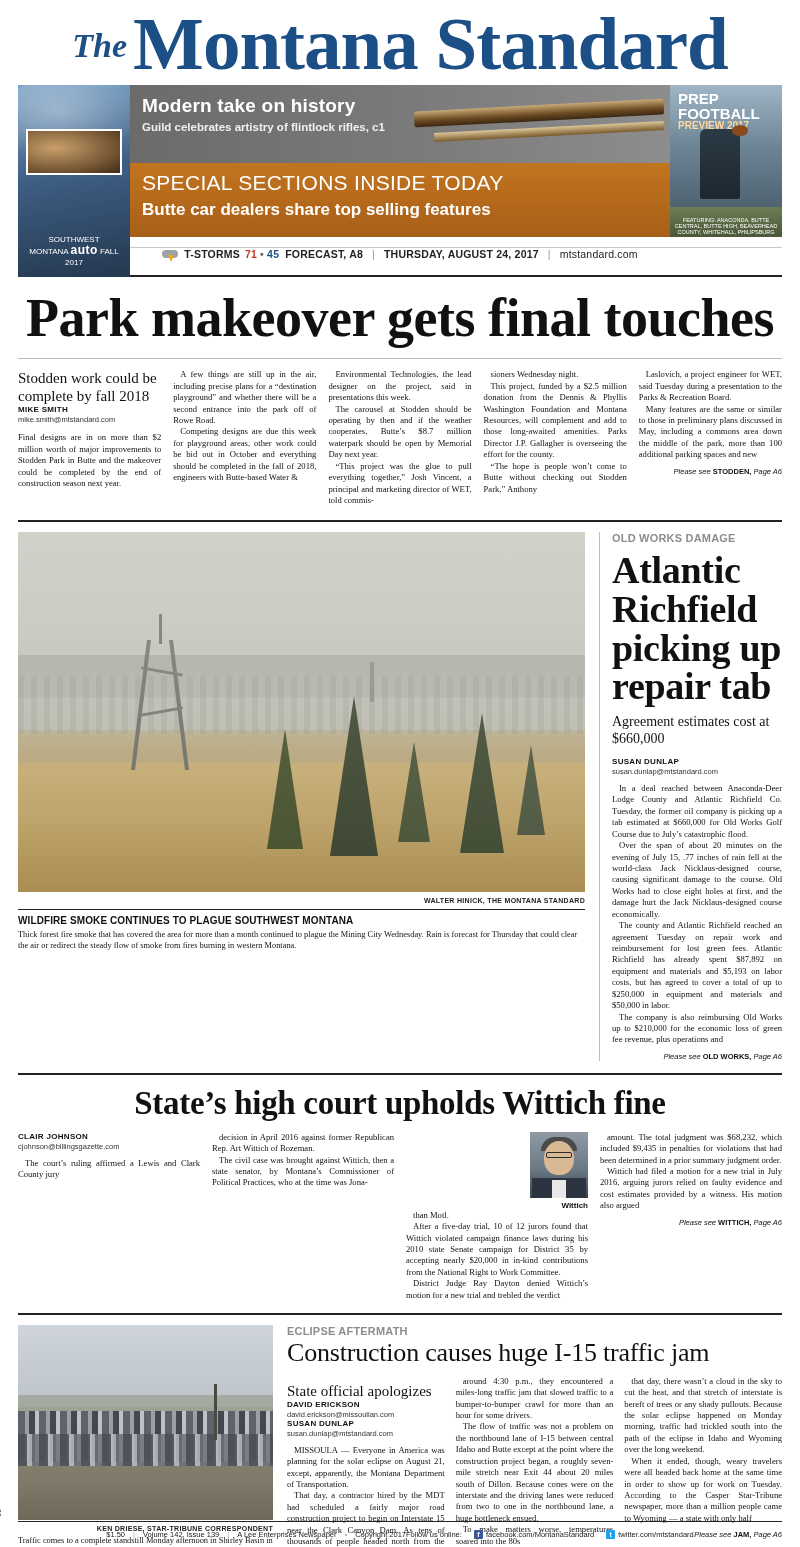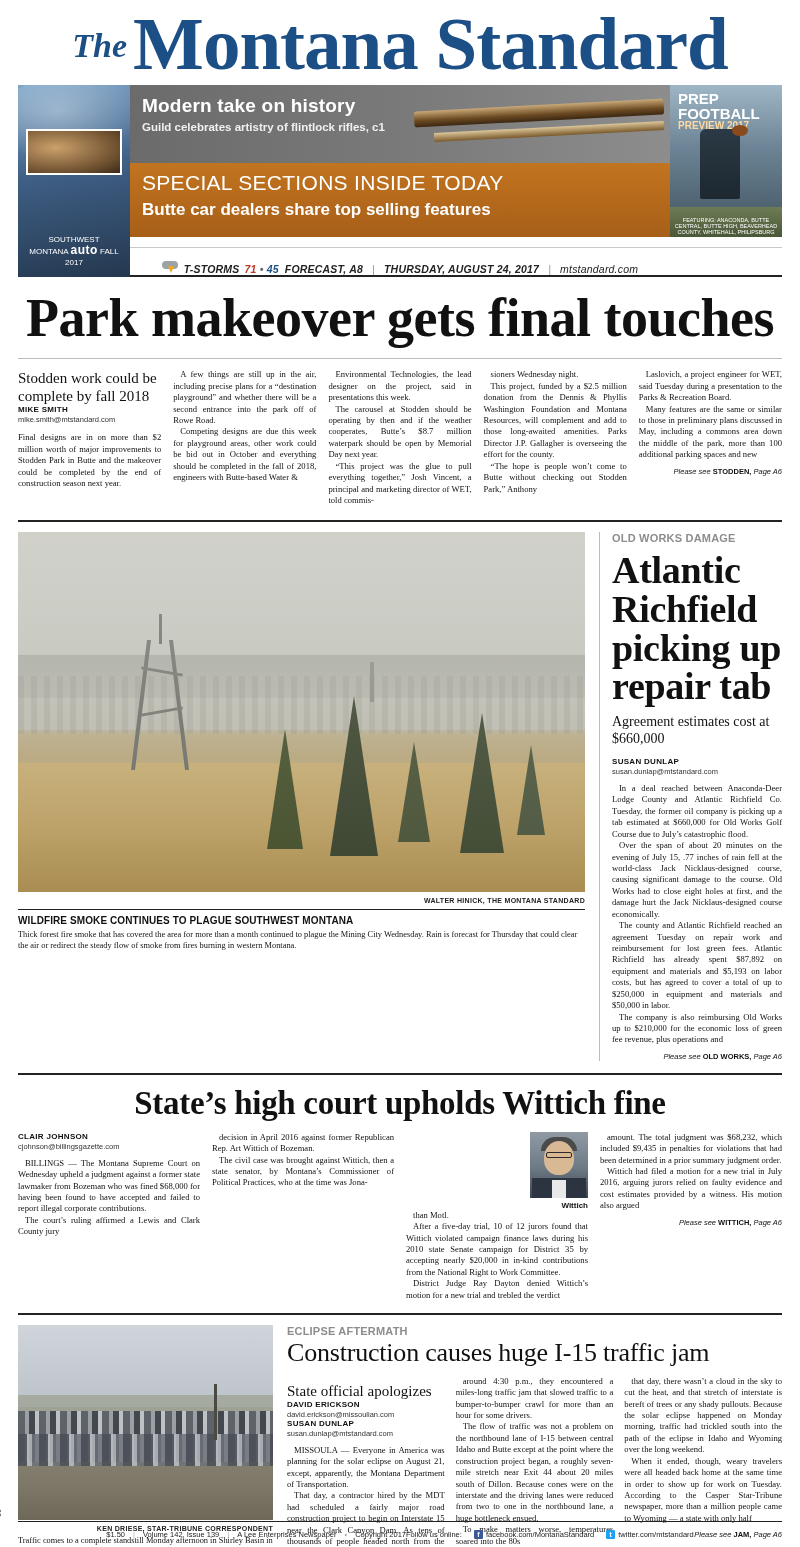--- a/index.html
+++ b/index.html
@@ -133,25 +133,24 @@
     position:absolute; bottom:2px; left:0; right:0; text-align:center;
     color:#fff; font-family:"Liberation Sans", sans-serif; font-size:5.5px;
   }
 
   
   .weatherbar {
     margin: 10px 18px 0 18px;
     border-top: 1px solid #c9c9c9;
     border-bottom: 2px solid #222;
     height: 30px;
-    display:flex; align-items:flex-end; justify-content:center;
+    display:flex; align-items:flex-start; justify-content:center;
     font-family:"Liberation Sans", sans-serif;
     font-size: 10.5px; font-weight:700; color:#222;
     letter-spacing:.2px;
-    font-style:italic;
   }
   .weatherbar .wicon {
     width:16px; height:16px; margin-right:6px; position:relative;
   }
   .weatherbar .wicon .cloud {
     position:absolute; left:0; top:2px; width:16px; height:8px;
     background:#9aa3a8; border-radius:8px;
   }
   .weatherbar .wicon .bolt {
     position:absolute; left:6px; top:7px; width:0; height:0;
@@ -515,21 +514,20 @@
     </div>
   </div>
 
   <div class="wittich">
     <h2>State’s high court upholds Wittich fine</h2>
     <div class="wittich-cols">
       <div>
         <div class="byline" style="margin-top:0">CLAIR JOHNSON</div>
         <div class="byline-mail">cjohnson@billingsgazette.com</div>
         <div class="body-col" style="margin-top:7px">
-            <p>BILLINGS — The Montana Supreme Court on Wednesday upheld a judgment against a former state lawmaker from Bozeman who was fined $68,000 for having been found to have accepted and failed to report illegal corporate contributions.</p>
             <p>The court’s ruling affirmed a Lewis and Clark County jury</p>
           </div>
       </div>
       <div>
         <div class="body-col">
             <p>decision in April 2016 against former Republican Rep. Art Wittich of Bozeman.</p>
             <p>The civil case was brought against Wittich, then a state senator, by Montana’s Commissioner of Political Practices, who at the time was Jona-</p>
           </div>
       </div>
       <div>

